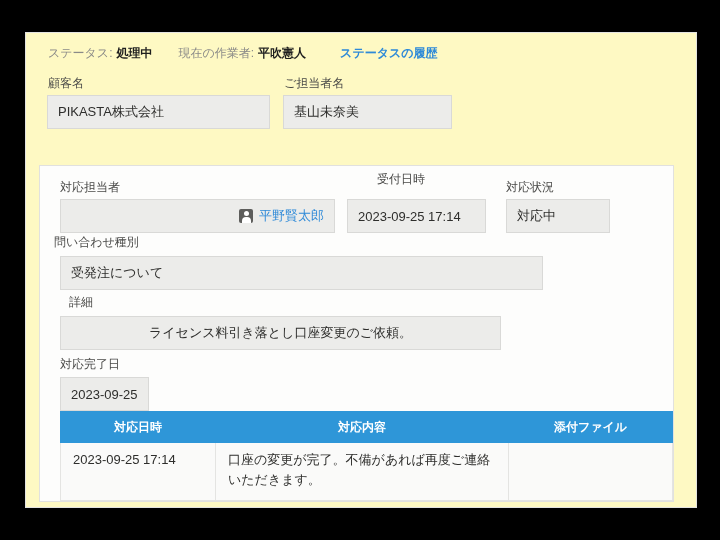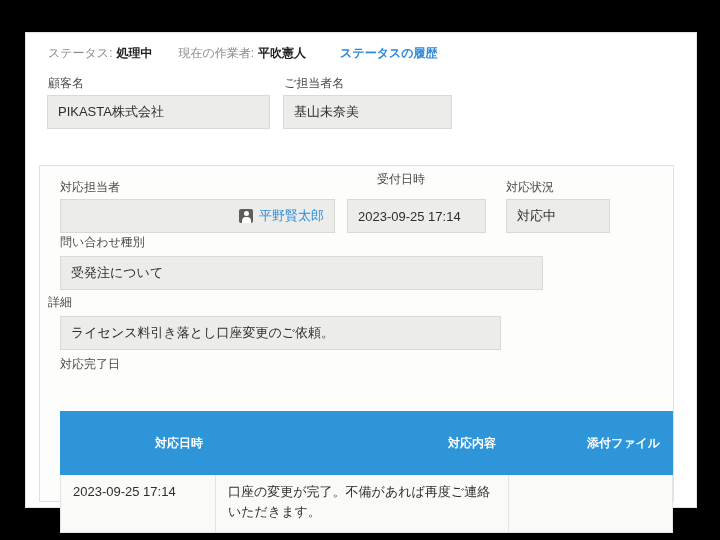--- a/index.html
+++ b/index.html
@@ -3,21 +3,21 @@
 <meta charset="utf-8">
 <style>
   html,body{margin:0;padding:0;}
   body{
     width:720px;height:540px;background:#000;position:relative;overflow:hidden;
     font-family:"Liberation Sans","DejaVu Sans",sans-serif;
     -webkit-font-smoothing:antialiased;
   }
   .window{
     position:absolute;left:25px;top:32px;width:672px;height:476px;
-    background:#ffffff;border:1px solid #e3e3e1;box-sizing:border-box;
+    background:#fef9c3;border:1px solid #e3e3e1;box-sizing:border-box;
   }
   
   .status-bar{
     position:absolute;left:22px;top:12px;display:flex;align-items:center;
     font-size:12px;color:#777;white-space:nowrap;
   }
   .status-bar .lbl{color:#8a8a88;}
   .status-bar .val{color:#1e1e1e;font-weight:bold;margin-left:4px;}
   .status-bar .seg{display:flex;align-items:center;}
   .status-bar .seg+.seg{margin-left:26px;}
@@ -49,24 +49,24 @@
     position:absolute;left:13px;top:132px;width:635px;height:337px;
     background:#fdfdfc;border:1px solid #e1e1df;box-sizing:border-box;
   }
   .panel .field-label{position:absolute;}
   .lab-assignee{left:20px;top:13px;}
   .lab-received{left:307px;top:5px;margin-left:30px;}
   .lab-status2{left:466px;top:13px;}
   .box-assignee{position:absolute;left:20px;top:33px;width:275px;height:26px;justify-content:flex-end;}
   .box-received{position:absolute;left:307px;top:33px;width:139px;height:26px;}
   .box-status2{position:absolute;left:466px;top:33px;width:104px;height:26px;}
-  .lab-type{left:20px;top:68px;}
+  .lab-type{left:14px;top:68px;}
   .box-type{position:absolute;left:20px;top:90px;width:483px;height:26px;}
-  .lab-detail{left:8px;top:128px;font-family:Liberation Mono, monospace;}
-  .box-detail{position:absolute;left:20px;top:150px;width:441px;height:26px;}
+  .lab-detail{left:29px;top:128px;font-family:Liberation Mono, monospace;}
+  .box-detail{position:absolute;left:20px;top:150px;width:441px;height:26px;justify-content:center;}
   .lab-done{left:20px;top:190px;}
   .box-done{position:absolute;left:20px;top:211px;width:89px;height:26px;}
   .user-icon{
     width:14px;height:14px;background:#5d5d5b;border-radius:2px;flex:0 0 auto;
     margin-right:6px;position:relative;overflow:hidden;
   }
   .user-icon::before{ 
     content:"";position:absolute;left:4.5px;top:2px;width:5px;height:5px;border-radius:50%;background:#fff;
   }
   .user-icon::after{ 
@@ -75,22 +75,22 @@
   .link{color:#2e8ad8;cursor:pointer;}
   
   .rtable{
     position:absolute;left:20px;top:245px;width:612px;
     border-collapse:collapse;table-layout:fixed;font-size:13px;
   }
   .rtable col.c1{width:155px;}
   .rtable col.c2{width:293px;}
   .rtable col.c3{width:164px;}
   .rtable th{
-    background:#2e96d8;color:#fff;font-size:12px;font-weight:bold;text-align:right;
-    height:30px;padding:16px 12px;border:1px solid #2e96d8;
+    background:#2e96d8;color:#fff;font-size:12px;font-weight:bold;text-align:center;
+    height:30px;padding:0 12px;border:1px solid #2e96d8;
   }
   .rtable td{
     background:#fafaf9;border:1px solid #e4e4e2;padding:7px 12px 10px;
     vertical-align:top;color:#2e2e2c;line-height:1.55;
   }
 </style>
 </head>
 <body>
 
 <div class="window">
@@ -139,20 +139,23 @@
     <div class="box box-type">
       <span>受発注について</span>
     </div>
 
     <div class="field-label lab-detail">詳細</div>
     <div class="box box-detail">
       <span>ライセンス料引き落とし口座変更のご依頼。</span>
     </div>
 
     <div class="field-label lab-done">対応完了日</div>
+    <div class="box box-done">
+      <span>2023-09-25</span>
+    </div>
 
     <table class="rtable">
       <colgroup>
           <col class="c1">
           <col class="c2">
           <col class="c3">
         </colgroup>
       <thead>
         <tr>
           <th>対応日時</th>

